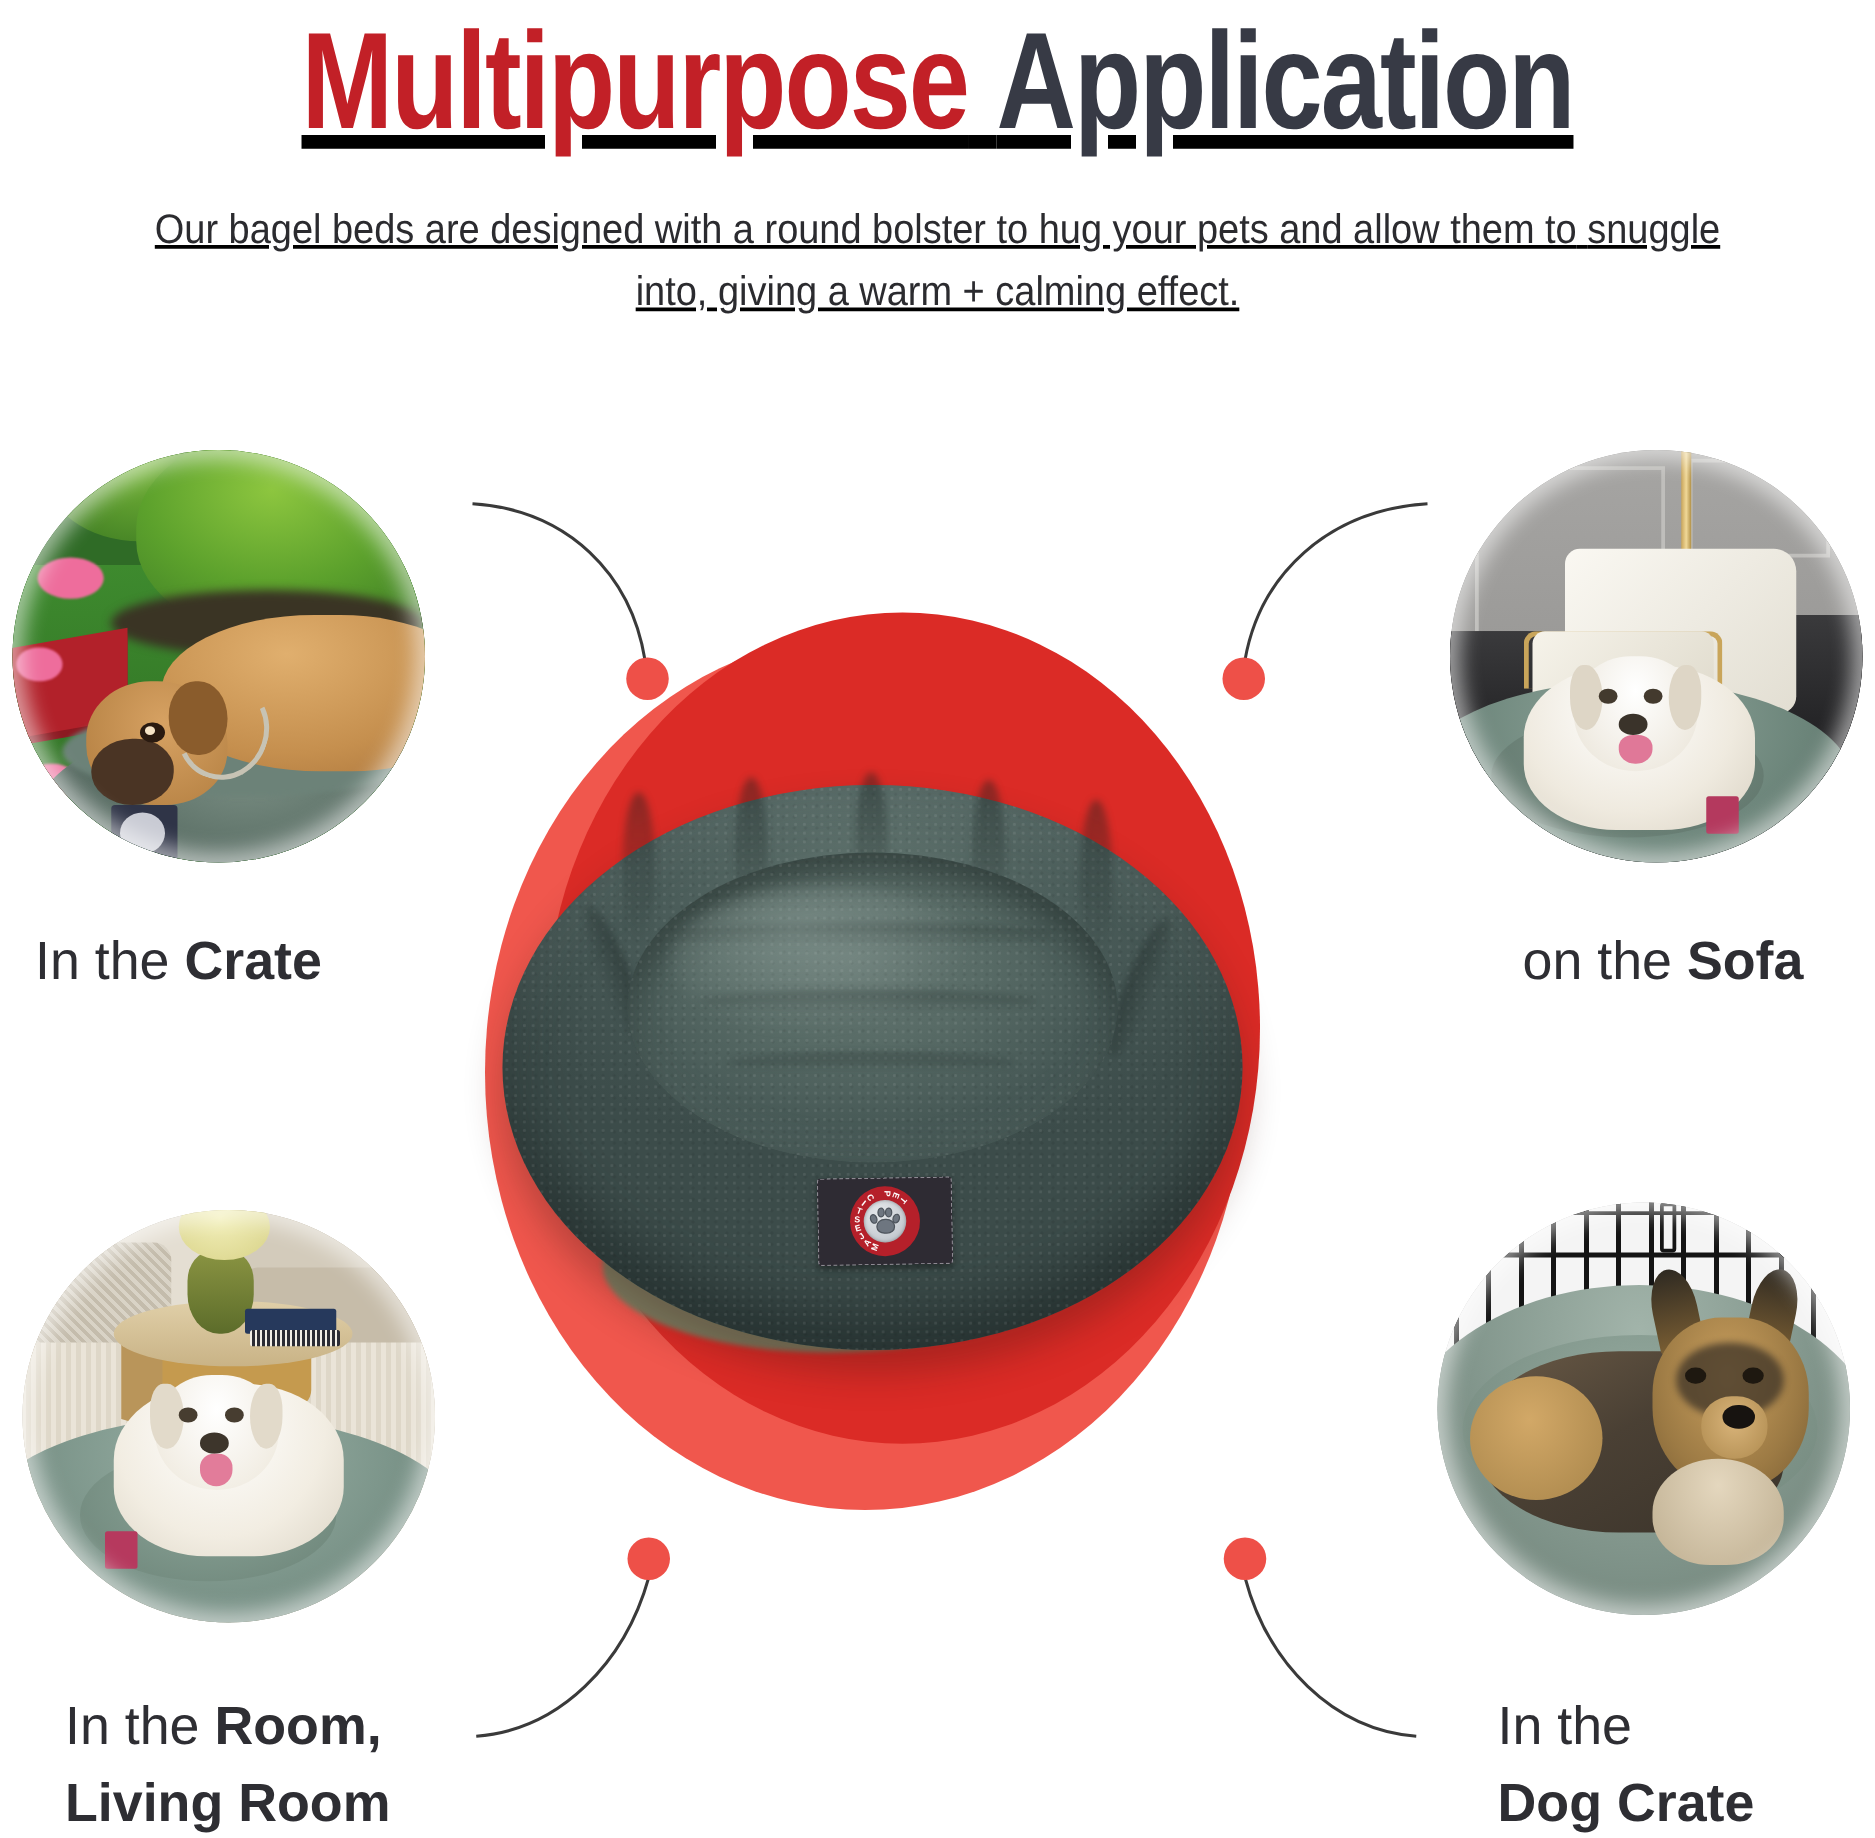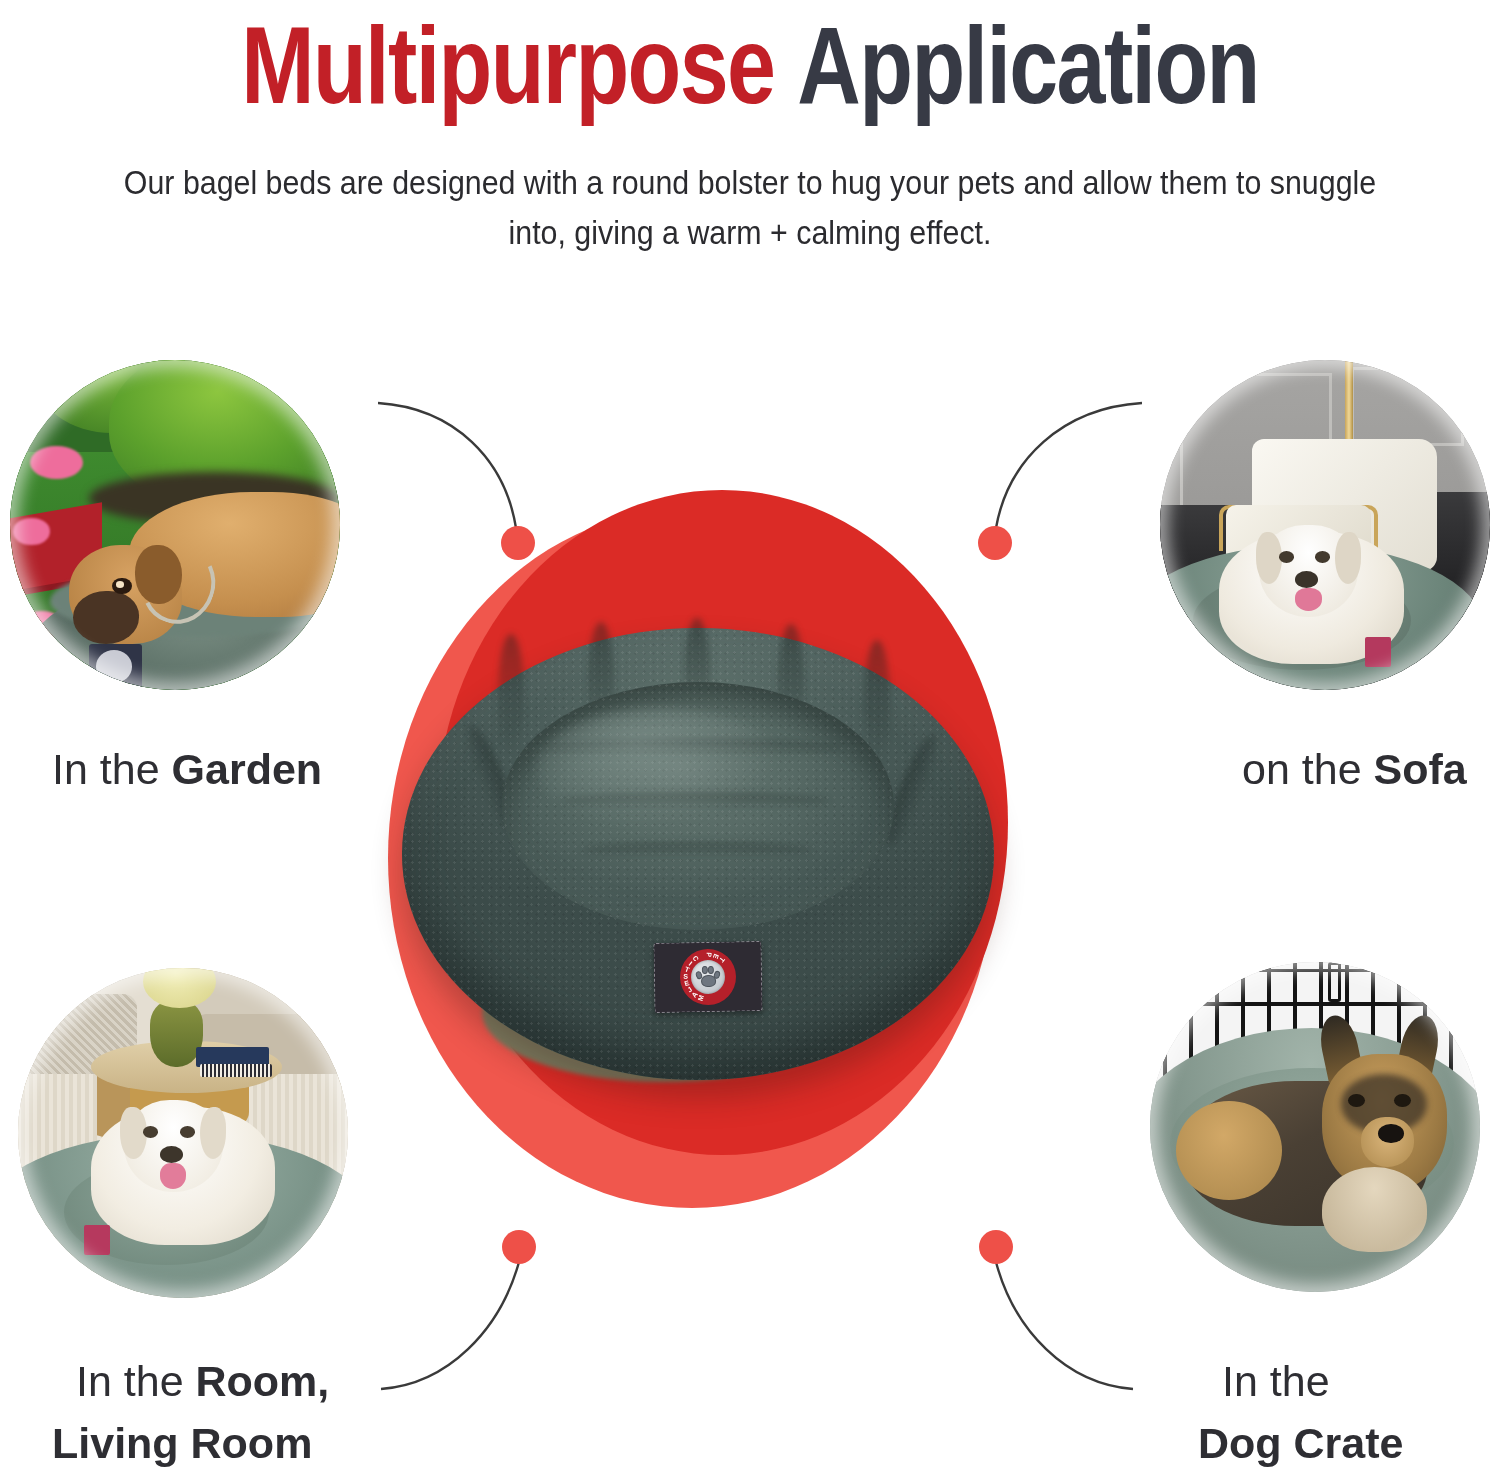--- a/index.html
+++ b/index.html
@@ -13,21 +13,21 @@
 
   #stage {
     position:relative;
     width:1500px; height:1470px;
     background:#ffffff;
   }
 
   
   #header-block {
     position:absolute;
-    left:0; top:0; width:1500px;
+    left:0; top:0; width:1500px;text-decoration:underline;
   }
 
   #headline {
     text-align:center;
     white-space:nowrap;
     font-size:110px;
     line-height:118px;
     font-weight:bold;
     letter-spacing:-2px;
     transform:scaleX(0.80);
@@ -438,21 +438,21 @@
 
   
   .caption {
     position:absolute;
     color:#2E2E33;
     font-size:43px;
     line-height:62px;
     white-space:nowrap;
   }
   .caption b { font-weight:bold; }
-  .caption .lt { font-weight:normal;margin-left:24px; }
+  .caption .lt { font-weight:normal; }
 
   #label-garden     { left:28px;   top:738px;  }
   #label-sofa       { left:1218px; top:738px;  }
   #label-livingroom { left:52px;   top:1350px; }
   #label-crate      { left:1198px; top:1350px; }
   #label-livingroom .ln2 { display:block; }
   #label-crate .ln2      { display:block; }
 </style>
 </head>
 <body>
@@ -628,21 +628,21 @@
     <circle class="conn-dot" cx="995" cy="543" r="17"></circle>
 
     <path class="conn-path" d="M 519,1262 C 500,1330 448,1384 381,1389"></path>
     <circle class="conn-dot" cx="519" cy="1247" r="17"></circle>
 
     <path class="conn-path" d="M 996,1262 C 1014,1330 1066,1384 1133,1389"></path>
     <circle class="conn-dot" cx="996" cy="1247" r="17"></circle>
   </svg>
 
   <div class="caption" id="label-garden">
-    <span class="lt">In the </span><b>Garden</b>
+    <span class="lt">In the </span><b>Crate</b>
   </div>
 
   <div class="caption" id="label-sofa">
     <span class="lt">on the </span><b>Sofa</b>
   </div>
 
   <div class="caption" id="label-livingroom">
     <span class="lt">In the </span><b>Room,</b>
     <b class="ln2">Living Room</b>
   </div>

